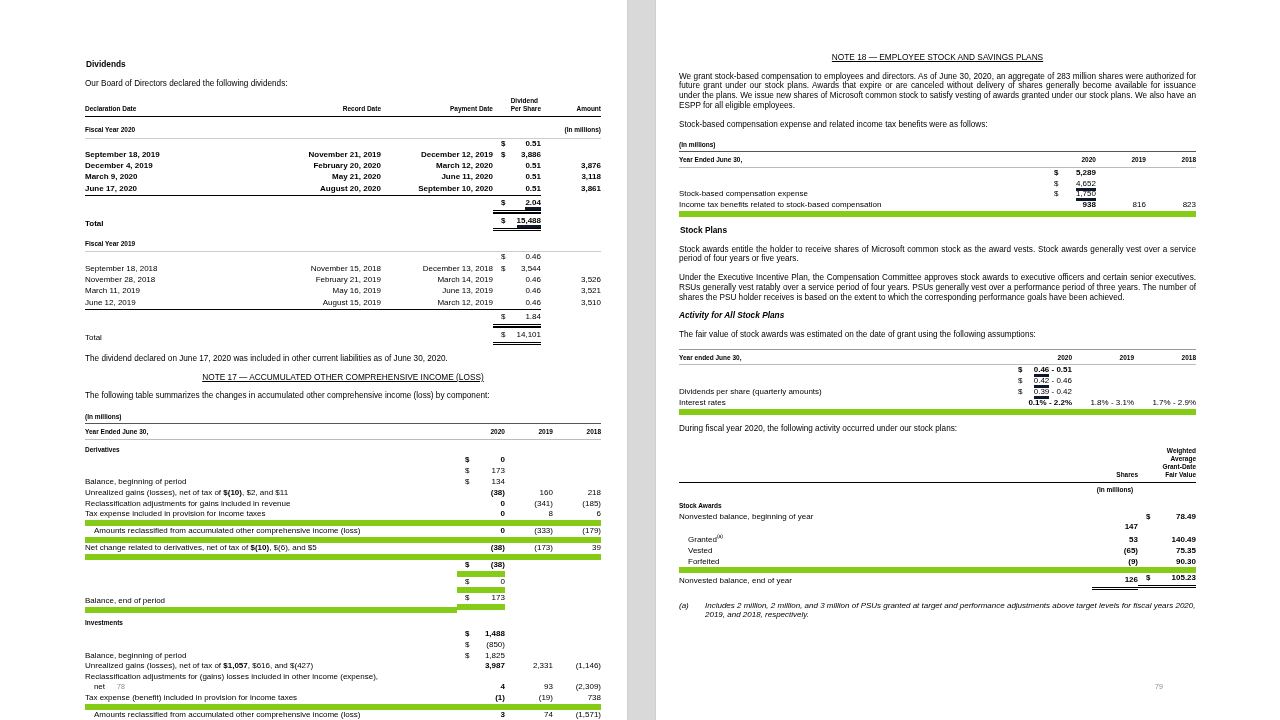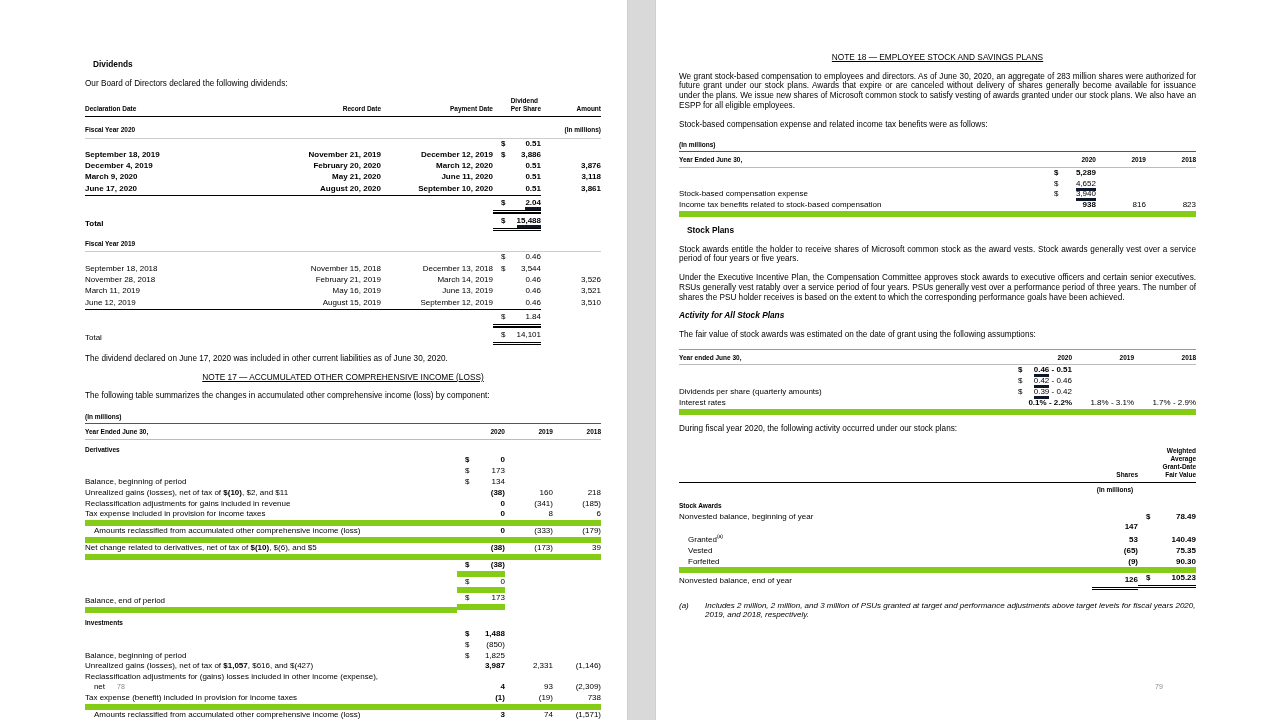--- a/index.html
+++ b/index.html
@@ -3,21 +3,21 @@
 <meta charset="utf-8">
 <style>
   html,body{margin:0;padding:0;overflow:hidden;}
   body{width:1280px;height:720px;background:#ffffff;font-family:"Liberation Sans",sans-serif;color:#000;position:relative;}
   .gutter{position:absolute;left:627px;top:0;width:29px;height:720px;background:#d9d9d9;border-left:1px solid #cfcfcf;border-right:1px solid #cfcfcf;box-sizing:border-box;}
   .page{position:absolute;top:0;height:720px;font-size:8.2px;line-height:9.7px;}
   .pl{left:85px;width:516px;padding-top:57px;}
   .pr{left:679px;width:517px;padding-top:49px;}
   p{margin:0 0 9px 0;}
   .just{text-align:justify;}
-  .bold-h{font-weight:bold;font-size:8.3px;margin:3px 0 9px 8px;}
+  .bold-h{font-weight:bold;font-size:8.3px;margin:3px 0 9px 1px;}
   .bi-h{font-weight:bold;font-style:italic;font-size:8.3px;margin:3px 0 9px 0;}
   .note-h{text-align:center;margin:4px 0 9px 0;font-size:8.3px;}
   .note-h .ul{text-decoration:underline;}
   table{width:100%;border-collapse:collapse;table-layout:fixed;font-size:8px;margin-bottom:9px;}
   td,th{padding:0 0 1px 0;vertical-align:bottom;line-height:9.8px;font-weight:normal;}
   td.num,th.num{text-align:right;padding-left:8px;}
   .money{display:flex;justify-content:space-between;align-items:baseline;}
   .pre{white-space:pre-line;}
   .lnk{border-bottom:3px solid #0f172a;}
   sup{font-size:5px;vertical-align:super;}
@@ -158,21 +158,21 @@
         <tr>
           <td>March 11, 2019</td>
           <td class="num">May 16, 2019</td>
           <td class="num">June 13, 2019</td>
           <td class="num">0.46</td>
           <td class="num">3,521</td>
         </tr>
         <tr>
           <td>June 12, 2019</td>
           <td class="num">August 15, 2019</td>
-          <td class="num">September 12, 2019</td>
+          <td class="num">March 12, 2019</td>
           <td class="num">0.46</td>
           <td class="num">3,510</td>
         </tr>
         <tr class="total">
           <td colspan="3">Total</td>
           <td class="num tdbl money">
             <span>$</span>
             <span>1.84</span>
           </td>
           <td class="num tdbl money">
@@ -372,21 +372,21 @@
           <td class="num v1 money">
             <span>$</span>
             <span>5,289</span>
           </td>
           <td class="num v2 money">
             <span>$</span>
             <span><span class="lnk">4,652</span></span>
           </td>
           <td class="num v3 money">
             <span>$</span>
-            <span><span class="lnk">3,940</span></span>
+            <span><span class="lnk">1,750</span></span>
           </td>
         </tr>
         <tr class="u">
           <td class="lbl">Income tax benefits related to stock-based compensation</td>
           <td class="num v1">938</td>
           <td class="num v2">816</td>
           <td class="num v3">823</td>
         </tr>
       </tbody>
   </table>

